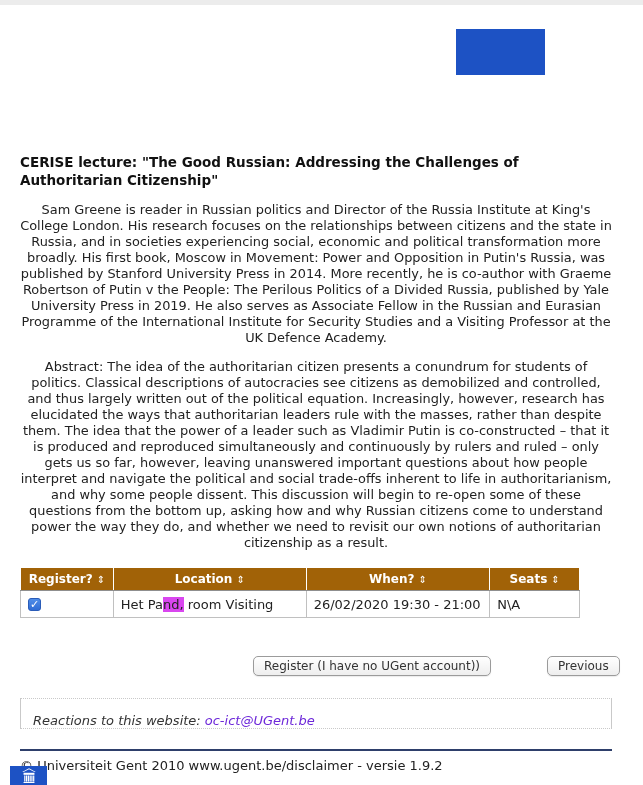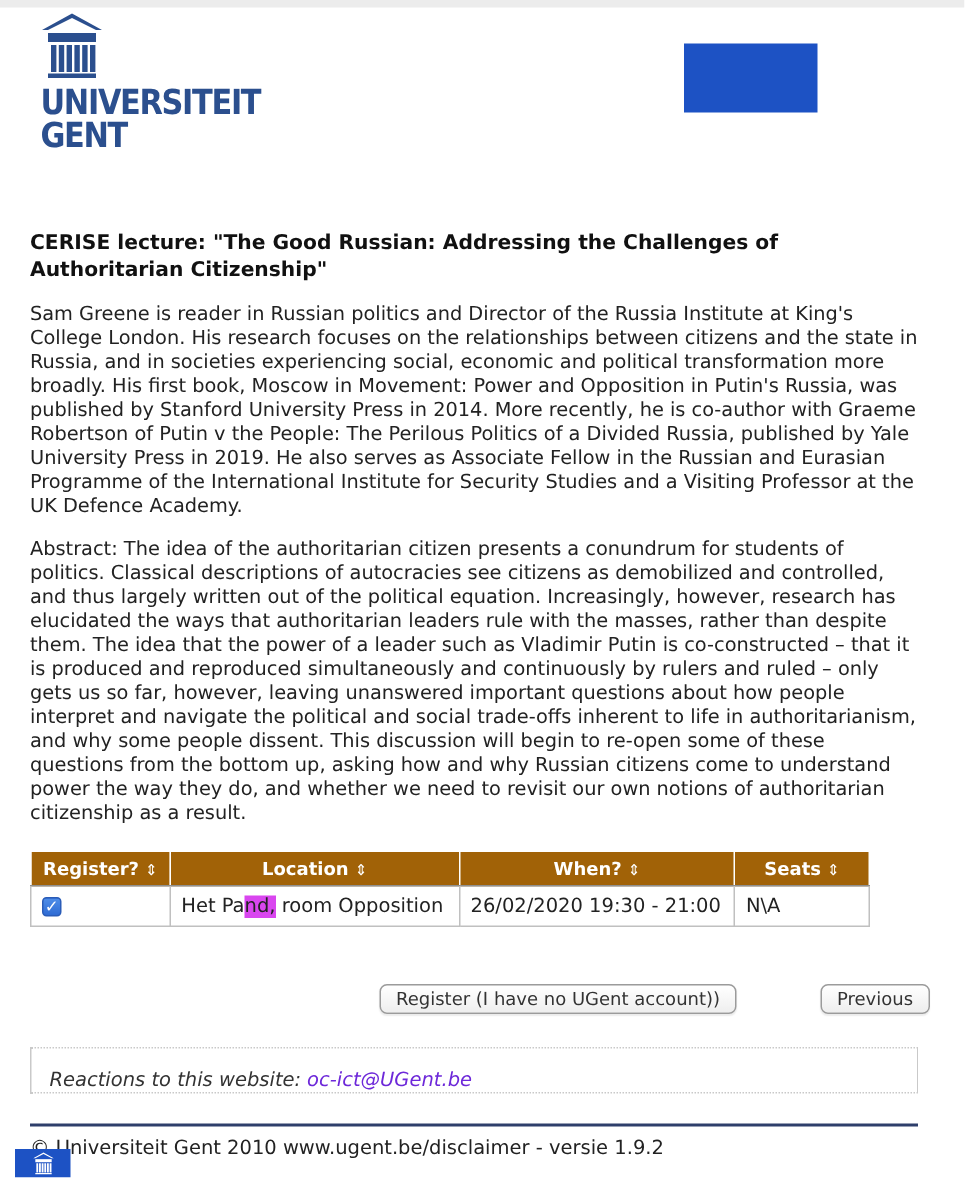--- a/index.html
+++ b/index.html
@@ -33,21 +33,21 @@
     width: 89px; height: 46px; background: #1d52c4;
   }
 
   
   .content { margin: 0 31px 0 20px; width: 592px; }
   .page-title {
     margin-top: 52px;
     font-size: 13.5px; font-weight: bold; line-height: 18px;
     color: #111;
   }
-  .para { margin-top: 13px; font-size: 12.9px; line-height: 16px; color: #222; }
+  .para { margin-top: 13px; font-size: 12.9px; line-height: 16px; color: #222; text-align: center; }
   .para + .para { }
 
   
   .reg-table { margin-top: 16px; width: 560px; border-collapse: collapse; border: 1px solid #8f8f8f; }
   .reg-table th {
     background: #a16207; color: #fff; font-size: 12px; font-weight: bold;
     height: 23px; text-align: center; border: 1px solid #fff; border-bottom: 1px solid #8f8f8f;
     cursor: pointer;
   }
   .reg-table td {
@@ -100,36 +100,20 @@
     width: 37px; height: 19px; background: #1d52c4;
     display: flex; align-items: center; justify-content: center;
   }
 </style>
 </head>
 <body>
 
 <div class="top-strip"></div>
 
 <div class="header">
-  <div class="logo-block">
-    <svg class="logo-icon" width="42" height="44" viewBox="0 0 42 44">
-      <polygon points="21,1 41,12 37,12 21,4 5,12 1,12" fill="#2b4f8e"></polygon>
-      <rect x="5" y="14" width="32" height="6" fill="#2b4f8e"></rect>
-      <g fill="#2b4f8e">
-        <rect x="7" y="22" width="3.6" height="18"></rect>
-        <rect x="12.2" y="22" width="3.6" height="18"></rect>
-        <rect x="17.4" y="22" width="3.6" height="18"></rect>
-        <rect x="22.6" y="22" width="3.6" height="18"></rect>
-        <rect x="27.8" y="22" width="3.6" height="18"></rect>
-        <rect x="33" y="22" width="3.6" height="18"></rect>
-      </g>
-      <rect x="5" y="41" width="32" height="3" fill="#2b4f8e"></rect>
-    </svg>
-    <div class="wordmark"><span>UNIVERSITEIT</span><br><span>GENT</span></div>
-  </div>
   <div class="banner-rect"></div>
 </div>
 
 <div class="content">
   <h1 class="page-title">CERISE lecture: "The Good Russian: Addressing the Challenges of Authoritarian Citizenship"</h1>
   <p class="para">Sam Greene is reader in Russian politics and Director of the Russia Institute at King's College London. His research focuses on the relationships between citizens and the state in Russia, and in societies experiencing social, economic and political transformation more broadly. His first book, Moscow in Movement: Power and Opposition in Putin's Russia, was published by Stanford University Press in 2014. More recently, he is co-author with Graeme Robertson of Putin v the People: The Perilous Politics of a Divided Russia, published by Yale University Press in 2019. He also serves as Associate Fellow in the Russian and Eurasian Programme of the International Institute for Security Studies and a Visiting Professor at the UK Defence Academy.</p>
   <p class="para">Abstract: The idea of the authoritarian citizen presents a conundrum for students of politics. Classical descriptions of autocracies see citizens as demobilized and controlled, and thus largely written out of the political equation. Increasingly, however, research has elucidated the ways that authoritarian leaders rule with the masses, rather than despite them. The idea that the power of a leader such as Vladimir Putin is co-constructed – that it is produced and reproduced simultaneously and continuously by rulers and ruled – only gets us so far, however, leaving unanswered important questions about how people interpret and navigate the political and social trade-offs inherent to life in authoritarianism, and why some people dissent. This discussion will begin to re-open some of these questions from the bottom up, asking how and why Russian citizens come to understand power the way they do, and whether we need to revisit our own notions of authoritarian citizenship as a result.</p>
 
   <table class="reg-table">
     <thead>
@@ -138,21 +122,21 @@
         <th class="col-location"><span>Location</span><span class="sort-glyph">⇕</span></th>
         <th class="col-when"><span>When?</span><span class="sort-glyph">⇕</span></th>
         <th class="col-seats"><span>Seats</span><span class="sort-glyph">⇕</span></th>
       </tr>
     </thead>
     <tbody>
       <tr>
         <td>
           <div class="checkbox">✓</div>
         </td>
-        <td><span>Het Pa</span><span class="hl">nd,</span><span> room Opposition</span></td>
+        <td><span>Het Pa</span><span class="hl">nd,</span><span> room Visiting</span></td>
         <td>26/02/2020 19:30 - 21:00</td>
         <td>N\A</td>
       </tr>
     </tbody>
   </table>
 
   <div class="button-row">
     <button class="btn btn-2">Register (I have no UGent account))</button>
     <button class="btn btn-3">Previous</button>
   </div>

